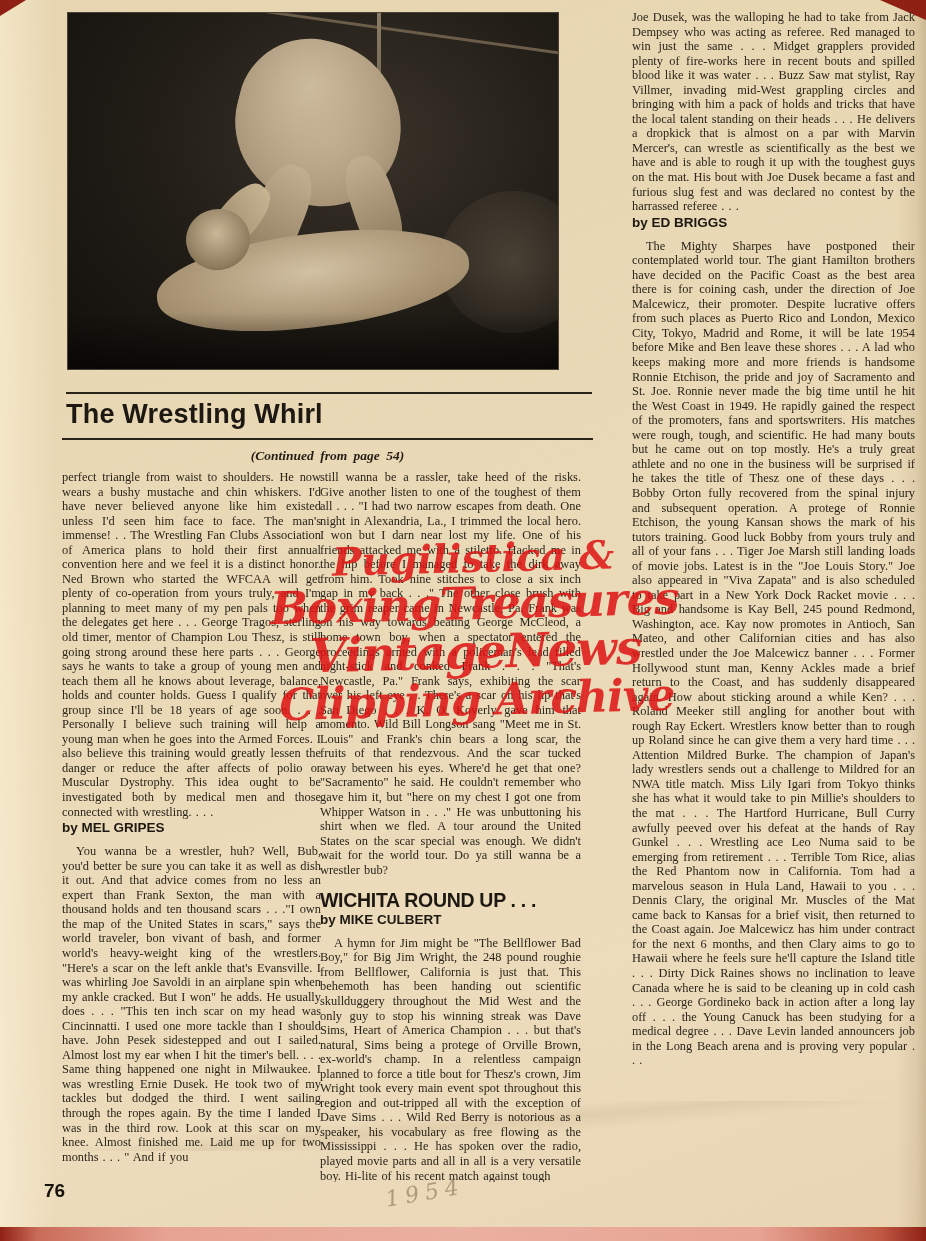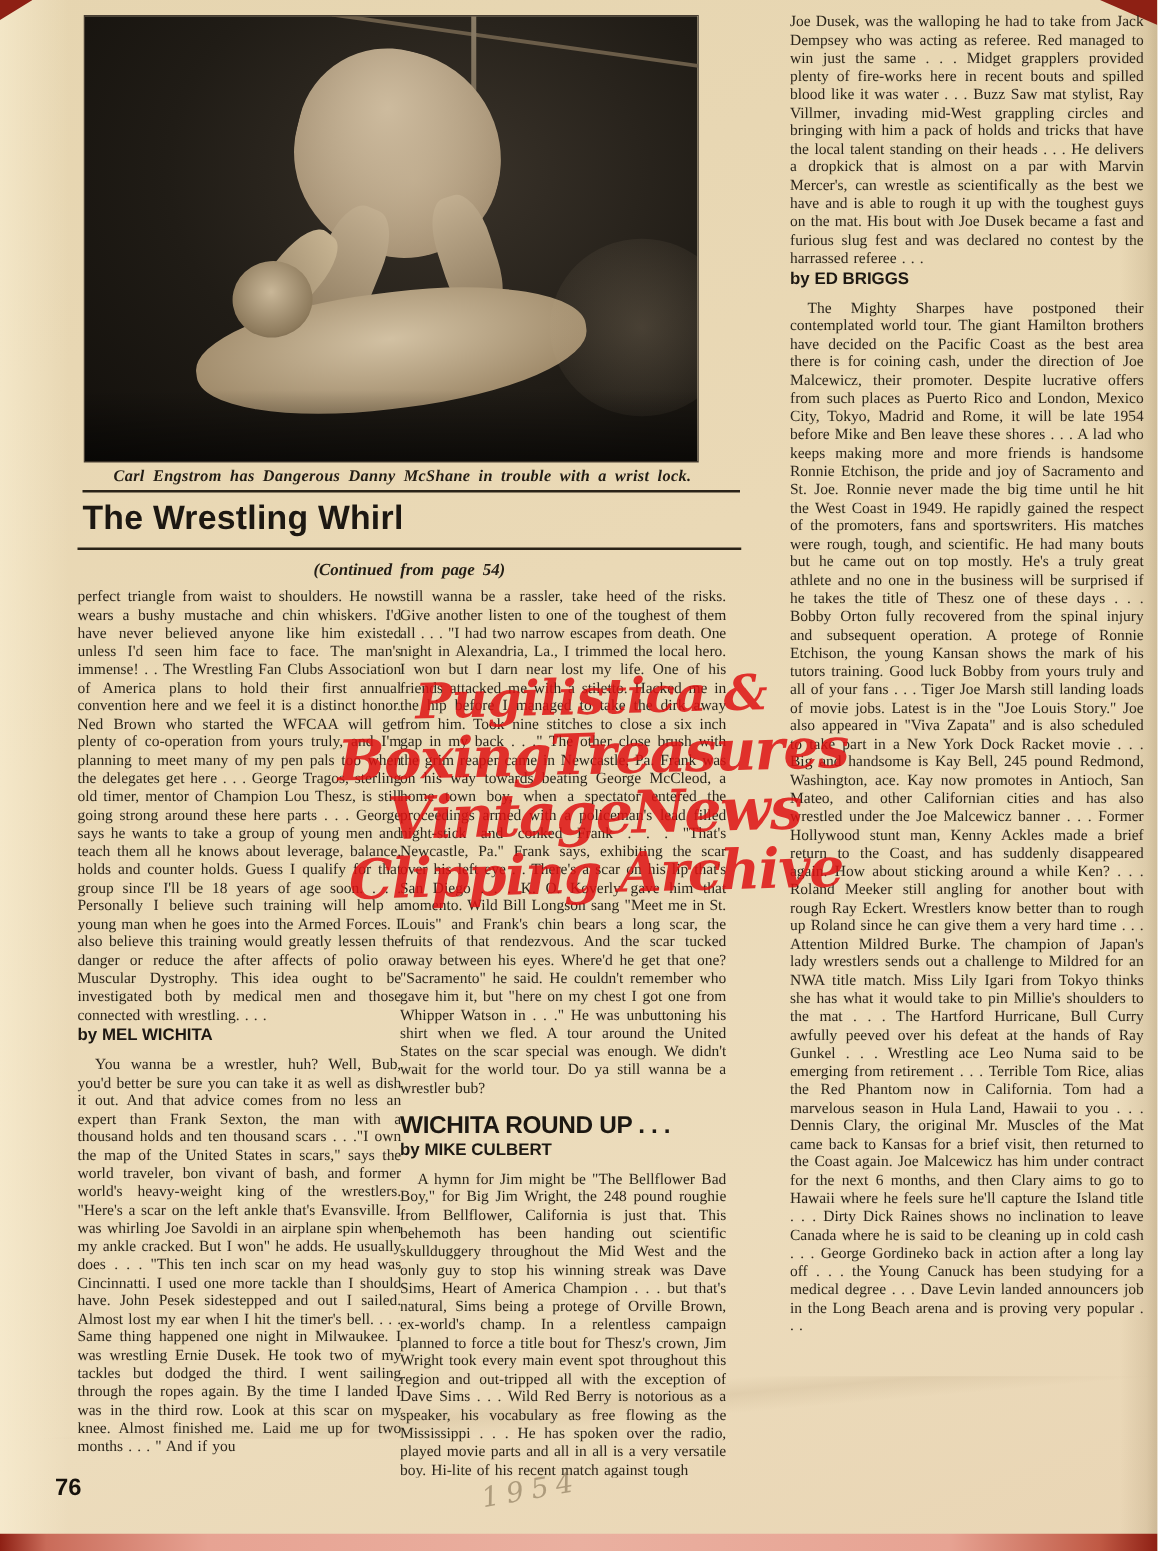--- a/index.html
+++ b/index.html
@@ -105,29 +105,28 @@
     <div class="w1-head"></div>
     <div class="w1-arm"></div>
     <div class="w1-arm2"></div>
     <div class="w2-arm"></div>
     <div class="w2-body"></div>
     <div class="w2-head"></div>
     <div class="glare"></div>
     <div class="mat-shadow"></div>
   </div>
 
-  <div class="caption">Carl Engstrom has Dangerous Danny McShane in trouble with a wrist lock.</div>
   <div class="rule rule-caption"></div>
   <h1 class="headline">The Wrestling Whirl</h1>
   <div class="rule rule-headline"></div>
   <div class="continued">(Continued from page 54)</div>
 
   <div class="col col1">
     <p class="body-text">perfect triangle from waist to shoulders. He now wears a bushy mustache and chin whiskers. I'd have never believed anyone like him existed unless I'd seen him face to face. The man's immense! . . The Wrestling Fan Clubs Association of America plans to hold their first annual convention here and we feel it is a distinct honor. Ned Brown who started the WFCAA will get plenty of co-operation from yours truly, and I'm planning to meet many of my pen pals too when the delegates get here . . . George Tragos, sterling old timer, mentor of Champion Lou Thesz, is still going strong around these here parts . . . George says he wants to take a group of young men and teach them all he knows about leverage, balance, holds and counter holds. Guess I qualify for that group since I'll be 18 years of age soon. . . . Personally I believe such training will help a young man when he goes into the Armed Forces. I also believe this training would greatly lessen the danger or reduce the after affects of polio or Muscular Dystrophy. This idea ought to be investigated both by medical men and those connected with wrestling. . . .</p>
-    <div class="byline">by MEL WICHITA</div>
+    <div class="byline">by MEL GRIPES</div>
     <p class="body-text indent">You wanna be a wrestler, huh? Well, Bub, you'd better be sure you can take it as well as dish it out. And that advice comes from no less an expert than Frank Sexton, the man with a thousand holds and ten thousand scars . . ."I own the map of the United States in scars," says the world traveler, bon vivant of bash, and former world's heavy-weight king of the wrestlers. "Here's a scar on the left ankle that's Evansville. I was whirling Joe Savoldi in an airplane spin when my ankle cracked. But I won" he adds. He usually does . . . "This ten inch scar on my head was Cincinnatti. I used one more tackle than I should have. John Pesek sidestepped and out I sailed. Almost lost my ear when I hit the timer's bell. . . . Same thing happened one night in Milwaukee. I was wrestling Ernie Dusek. He took two of my tackles but dodged the third. I went sailing through the ropes again. By the time I landed I was in the third row. Look at this scar on my knee. Almost finished me. Laid me up for two months . . . " And if you</p>
   </div>
 
   <div class="col col2">
     <p class="body-text">still wanna be a rassler, take heed of the risks. Give another listen to one of the toughest of them all . . . "I had two narrow escapes from death. One night in Alexandria, La., I trimmed the local hero. I won but I darn near lost my life. One of his friends attacked me with a stiletto. Hacked me in the hip before I managed to take the dirk away from him. Took nine stitches to close a six inch gap in my back . . ." The other close brush with the grim reaper came in Newcastle, Pa. Frank was on his way towards beating George McCleod, a home town boy, when a spectator entered the proceedings armed with a policeman's lead filled night-stick and conked Frank . . . "That's Newcastle, Pa." Frank says, exhibiting the scar over his left eye . . There's a scar on his lip that's San Diego . . . K. O. Koverly gave him that momento. Wild Bill Longson sang "Meet me in St. Louis" and Frank's chin bears a long scar, the fruits of that rendezvous. And the scar tucked away between his eyes. Where'd he get that one? "Sacramento" he said. He couldn't remember who gave him it, but "here on my chest I got one from Whipper Watson in . . ." He was unbuttoning his shirt when we fled. A tour around the United States on the scar special was enough. We didn't wait for the world tour. Do ya still wanna be a wrestler bub?</p>
     <h2 class="sec-head">WICHITA ROUND UP . . .</h2>
     <div class="byline">by MIKE CULBERT</div>
     <p class="body-text indent">A hymn for Jim might be "The Bellflower Bad Boy," for Big Jim Wright, the 248 pound roughie from Bellflower, California is just that. This behemoth has been handing out scientific skullduggery throughout the Mid West and the only guy to stop his winning streak was Dave Sims, Heart of America Champion . . . but that's natural, Sims being a protege of Orville Brown, ex-world's champ. In a relentless campaign planned to force a title bout for Thesz's crown, Jim Wright took every main event spot throughout this region and out-tripped all with the exception of Dave Sims . . . Wild Red Berry is notorious as a speaker, his vocabulary as free flowing as the Mississippi . . . He has spoken over the radio, played movie parts and all in all is a very versatile boy. Hi-lite of his recent match against tough</p>
   </div>
 

